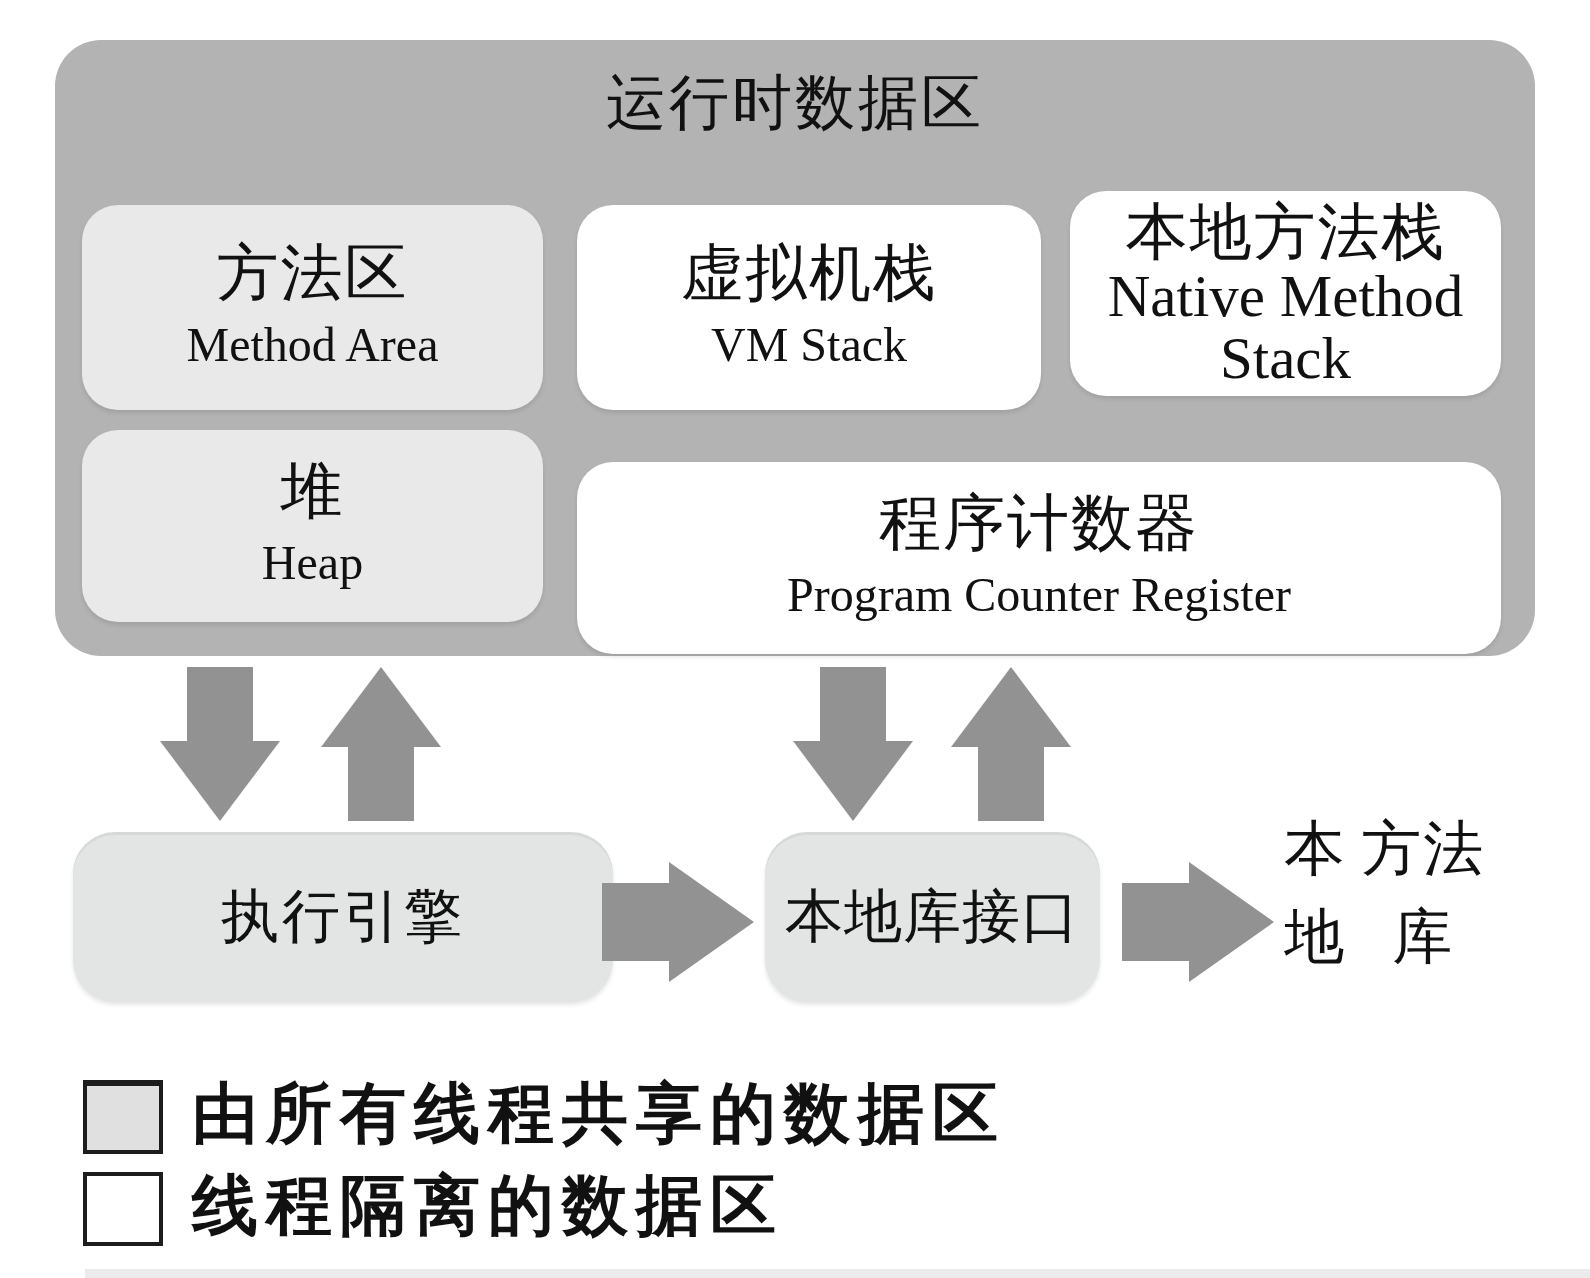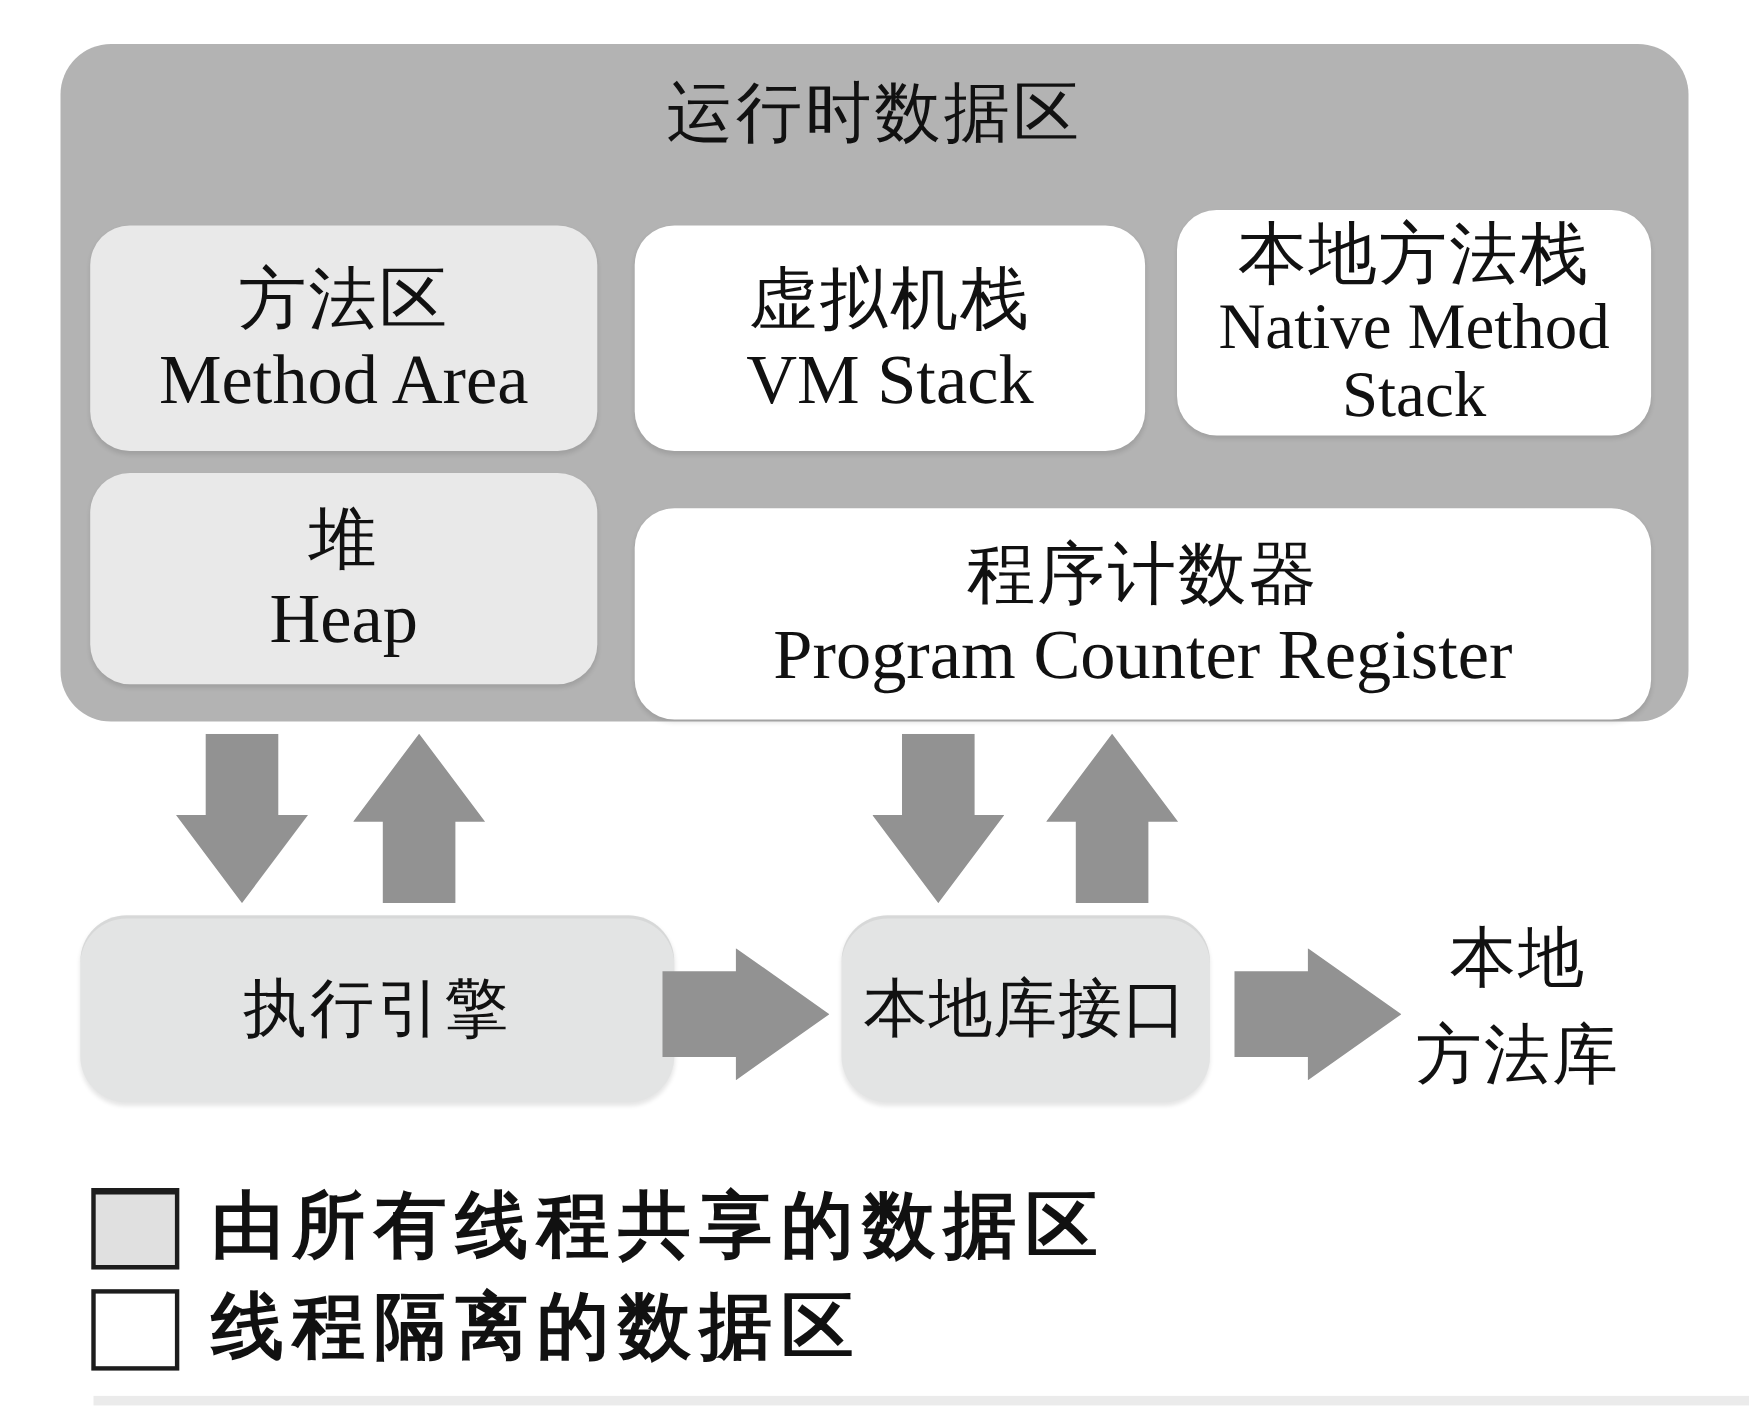--- a/index.html
+++ b/index.html
@@ -27,21 +27,21 @@
     left:55px;top:68px;width:1480px;height:70px;
     display:flex;align-items:center;justify-content:center;
     font-size:60px;letter-spacing:3px;font-weight:400;
   }
   
   .inner-box{
     border-radius:36px;display:flex;flex-direction:column;align-items:center;justify-content:center;
     text-align:center;box-shadow:0 3px 4px rgba(0,0,0,0.10);
   }
   .inner-box .zh{font-size:62px;line-height:74px;letter-spacing:2px;}
-  .inner-box .en{font-size:64px;line-height:70px;}
+  .inner-box .en{font-size:48px;line-height:70px;}
   .shared{background:var(--shared_box);}
   .isolated{background:var(--isolated_box);}
   #box-method-area{left:82px;top:205px;width:461px;height:205px;}
   #box-vm-stack{left:577px;top:205px;width:464px;height:205px;}
   #box-native-method-stack{left:1070px;top:191px;width:431px;height:205px;}
   #box-native-method-stack .zh{line-height:66px;}
   #box-native-method-stack .en{font-size:59px;line-height:62px;}
   #box-heap{left:82px;top:430px;width:461px;height:192px;}
   #box-pc-register{left:577px;top:430px;width:924px;height:192px;margin-top:32px;}
   
@@ -60,22 +60,22 @@
   
   .flow-box{
     border-radius:42px;background:var(--engine_box);
     display:flex;align-items:center;justify-content:center;
     box-shadow:0 3px 4px rgba(0,0,0,0.10), inset 0 3px 0 rgba(0,0,0,0.05);
     font-size:58px;letter-spacing:3px;
   }
   #box-execution-engine{left:73px;top:832px;width:540px;height:170px;}
   #box-native-interface{left:765px;top:832px;width:335px;height:170px;letter-spacing:1px;}
   #native-library-label{
-    left:1272px;top:822px;width:216px;height:186px;
-    display:flex;flex-direction:column;align-items:center;justify-content:center;
+    left:1272px;top:800px;width:216px;height:186px;
+    display:flex;flex-direction:row;align-items:center;justify-content:center;
     font-size:60px;line-height:88px;text-align:center;letter-spacing:2px;
   }
   
   .legend-swatch{border:4px solid #1d1d1d;}
   #legend-swatch-shared{left:83px;top:1080px;width:72px;height:64px;background:var(--legend_shared);border-top-width:6px;}
   #legend-swatch-isolated{left:83px;top:1172px;width:72px;height:66px;background:#ffffff;}
   .legend-label{
     height:76px;display:flex;align-items:center;
     font-size:66px;letter-spacing:8px;white-space:nowrap;font-weight:bold;
   }

